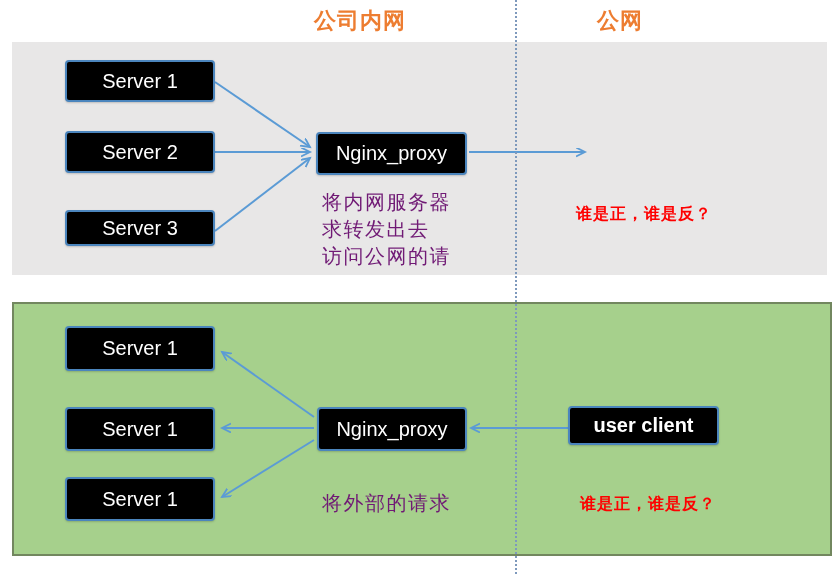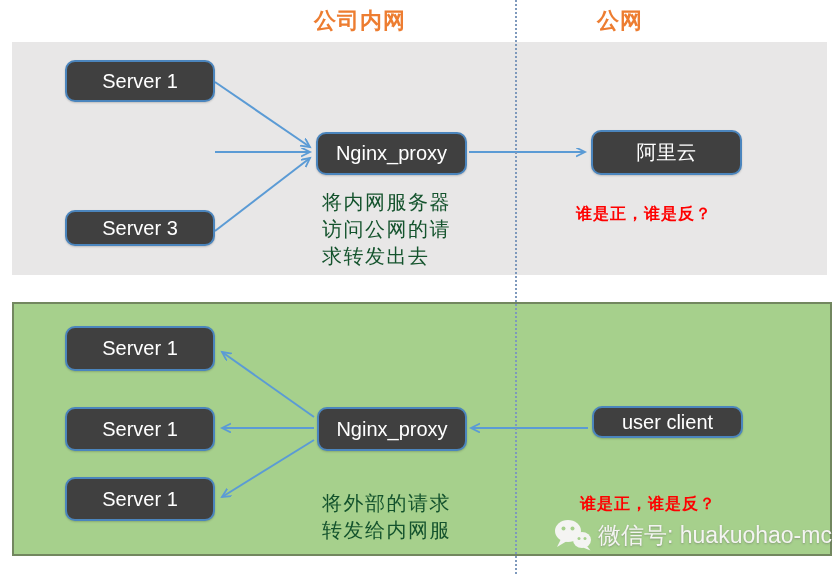--- a/index.html
+++ b/index.html
@@ -10,25 +10,25 @@
   .hdr { position:absolute; font-size:22px; font-weight:bold; color:#ED7D31; text-align:center; letter-spacing:1px; }
 
   .panel { position:absolute; }
   .panel.gray  { left:12px; top:42px;  width:815px; height:233px; background:#E8E7E7; }
   .panel.green { left:12px; top:302px; width:820px; height:254px; background:#A6D08C; border:2px solid #72875F; }
 
   .connectors { position:absolute; left:0; top:0; width:839px; height:574px; pointer-events:none; }
 
   .divider { position:absolute; left:515px; top:0; width:0; height:574px; border-left:2px dotted #7E99BC; }
 
-  .box { position:absolute; background:#404040; border:2px solid #4B85BD; border-radius:10px;
+  .box { position:absolute; background:#000000; border:2px solid #4B85BD; border-radius:4px;
          color:#ffffff; display:flex; align-items:center; justify-content:center;
          font-size:20px; box-shadow:0 1px 2px rgba(0,0,0,0.18); }
 
-  .desc { position:absolute; font-size:20px; line-height:27px; color:#14532d; letter-spacing:1.5px; white-space:nowrap; }
+  .desc { position:absolute; font-size:20px; line-height:27px; color:#701a75; letter-spacing:1.5px; white-space:nowrap; }
   .question { position:absolute; font-size:16px; font-weight:bold; color:#FE0000; letter-spacing:1px; white-space:nowrap; }
 
   .watermark { position:absolute; left:554px; top:519px; display:flex; align-items:center; gap:6px; }
   .watermark .wm-text { font-size:23px; color:#F4F4F2; text-shadow:0 1px 2px rgba(90,90,90,0.45); white-space:nowrap; }
 </style>
 </head>
 <body>
 
 <div class="canvas">
 
@@ -52,56 +52,36 @@
       <line x1="314" y1="417" x2="222" y2="352" marker-end="url(#arw)"></line>
       <line x1="314" y1="428" x2="222" y2="428" marker-end="url(#arw)"></line>
       <line x1="314" y1="440" x2="222" y2="497" marker-end="url(#arw)"></line>
       <line x1="588" y1="428" x2="471" y2="428" marker-end="url(#arw)"></line>
     </g>
   </svg>
 
   <div class="divider"></div>
 
   <div class="box" style="left:65px;  top:60px;  width:150px; height:42px;">Server 1</div>
+  <div class="box" style="left:65px;  top:131px; width:150px; height:42px;">Server 2</div>
   <div class="box" style="left:65px;  top:210px; width:150px; height:36px;">Server 3</div>
   <div class="box" style="left:316px; top:132px; width:151px; height:43px;">Nginx_proxy</div>
-  <div class="box" style="left:591px; top:130px; width:151px; height:45px;">阿里云</div>
 
   <div class="desc" style="left:322px; top:189px;">
     <div>将内网服务器</div>
+    <div>求转发出去</div>
     <div>访问公网的请</div>
-    <div>求转发出去</div>
   </div>
   <div class="question" style="left:576px; top:204px;">谁是正，谁是反？</div>
 
   <div class="box" style="left:65px;  top:326px; width:150px; height:45px;">Server 1</div>
   <div class="box" style="left:65px;  top:407px; width:150px; height:44px;">Server 1</div>
   <div class="box" style="left:65px;  top:477px; width:150px; height:44px;">Server 1</div>
   <div class="box" style="left:317px; top:407px; width:150px; height:44px;">Nginx_proxy</div>
-  <div class="box" style="left:592px; top:406px; width:151px; height:32px;">user client</div>
+  <div class="box" style="left:568px; top:406px; width:151px; height:39px;font-weight:bold;">user client</div>
 
   <div class="desc" style="left:322px; top:490px;">
     <div>将外部的请求</div>
-    <div>转发给内网服</div>
   </div>
   <div class="question" style="left:580px; top:494px;">谁是正，谁是反？</div>
 
-  <div class="watermark">
-    <span style="display:inline-flex;">
-      <svg width="38" height="32" viewBox="0 0 38 32">
-        <g fill="#F4F4F2">
-          <ellipse cx="14" cy="12" rx="13" ry="11"></ellipse>
-          <path d="M7 20 L3 28 L13 22 Z"></path>
-          <ellipse cx="28" cy="21" rx="9" ry="8"></ellipse>
-          <path d="M33 27 L36.5 31.5 L29 28.5 Z"></path>
-        </g>
-        <g fill="#A6D08C">
-          <circle cx="9.5" cy="9.5" r="2"></circle>
-          <circle cx="18.5" cy="9.5" r="2"></circle>
-          <circle cx="25" cy="19.5" r="1.5"></circle>
-          <circle cx="31" cy="19.5" r="1.5"></circle>
-        </g>
-      </svg>
-    </span>
-    <span class="wm-text">微信号: huakuohao-mc</span>
-  </div>
 
 </div>
 
 </body></html>

